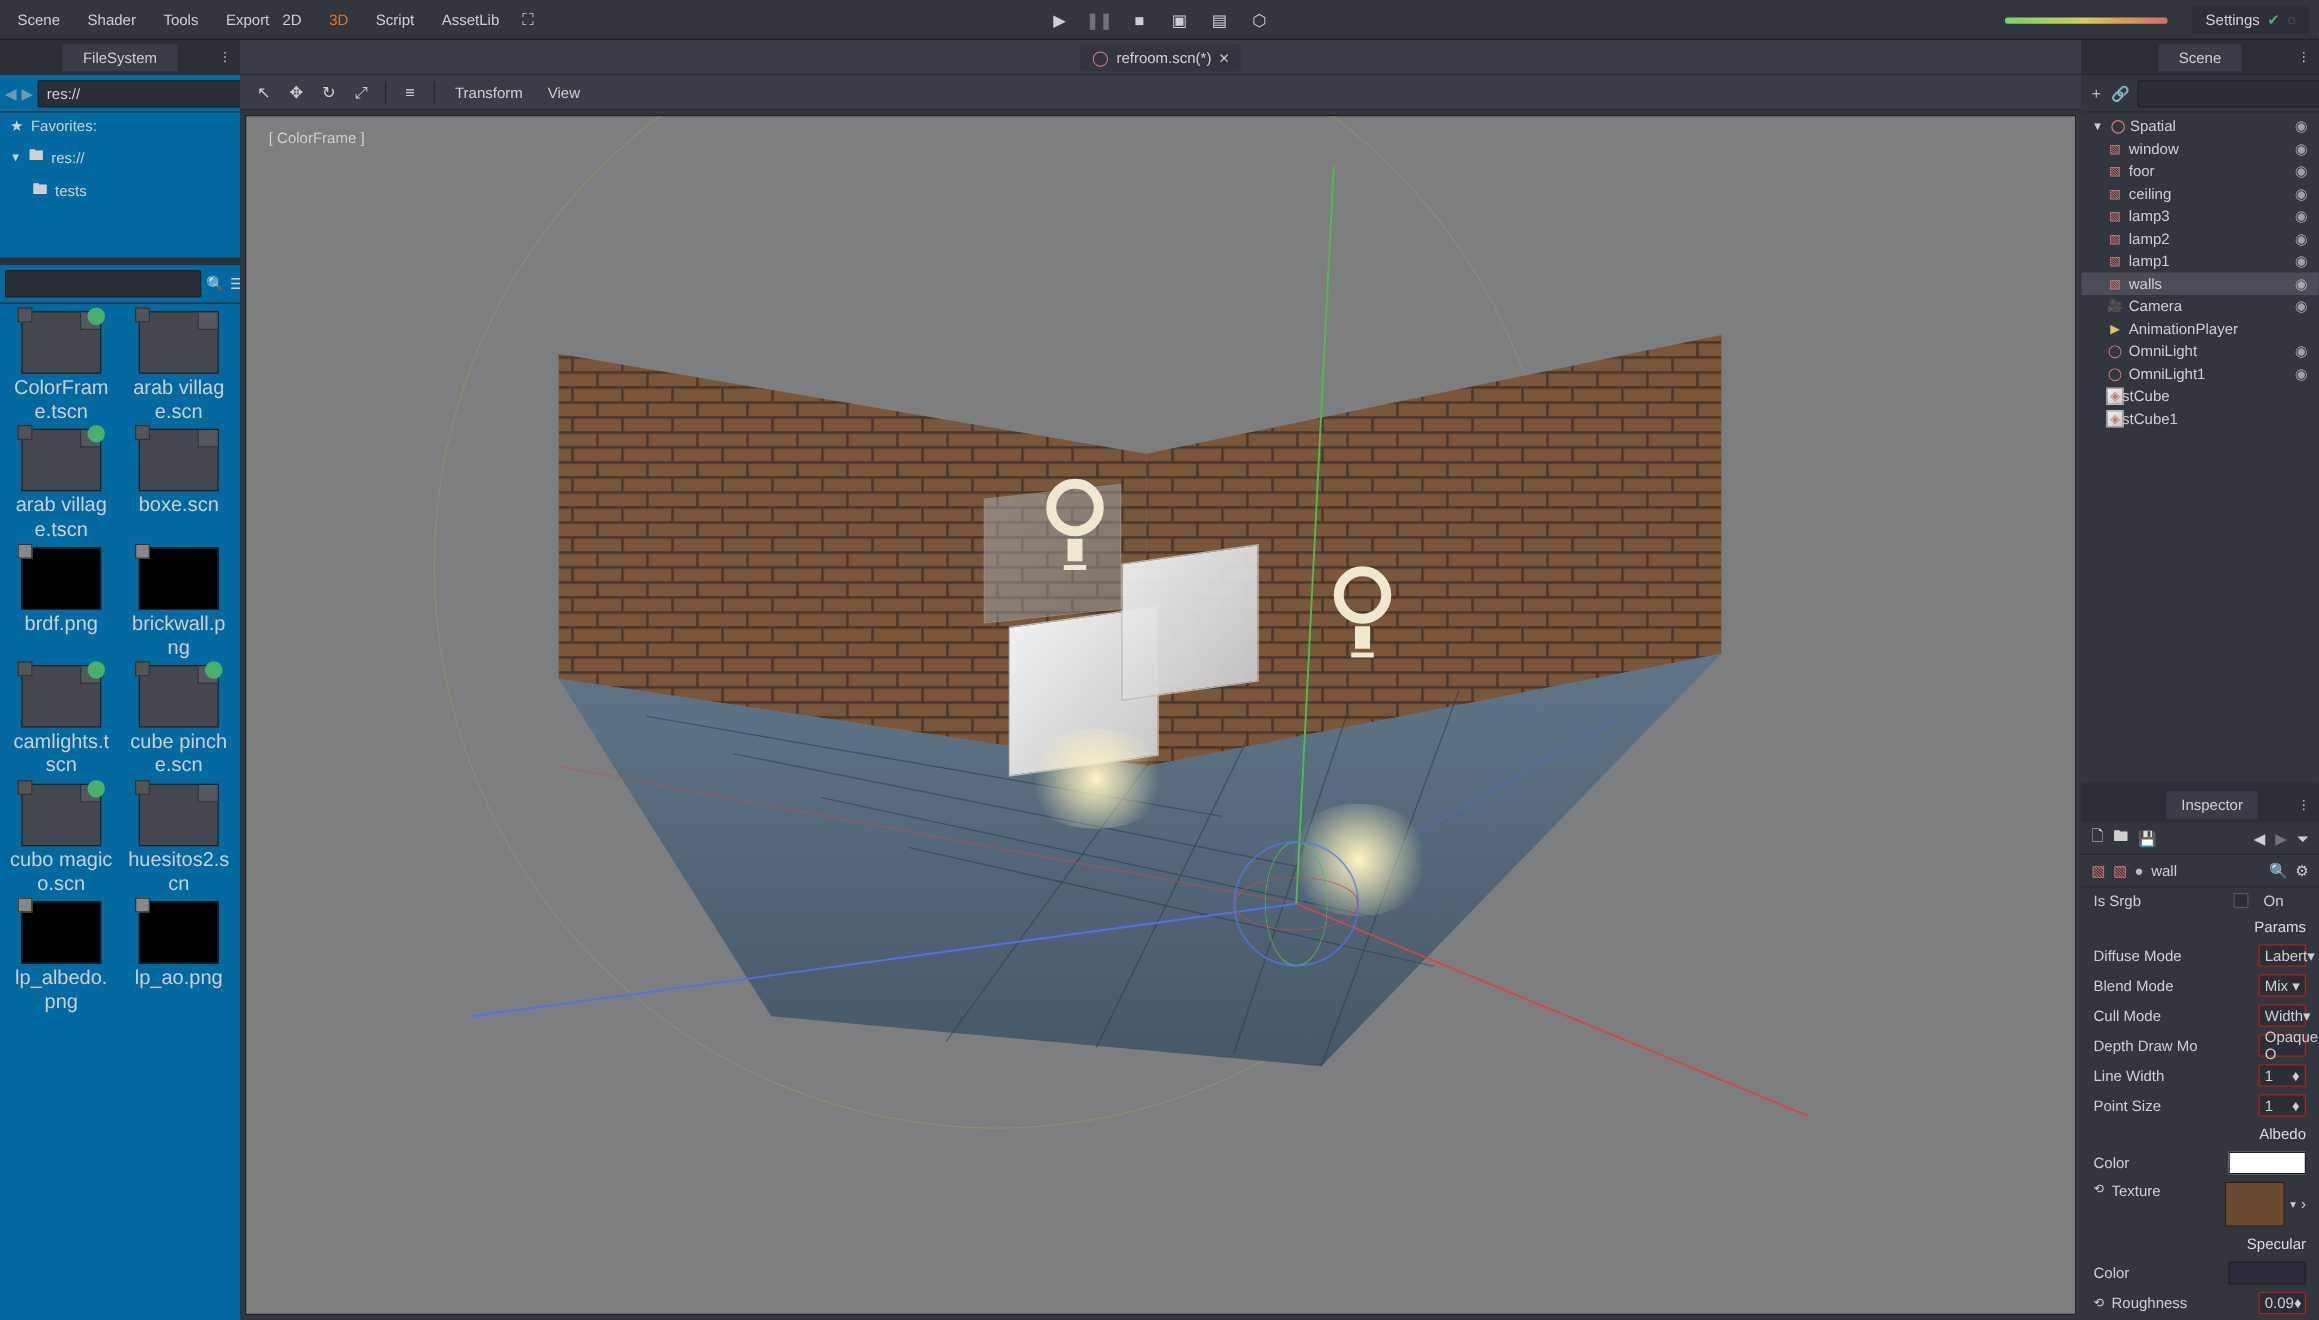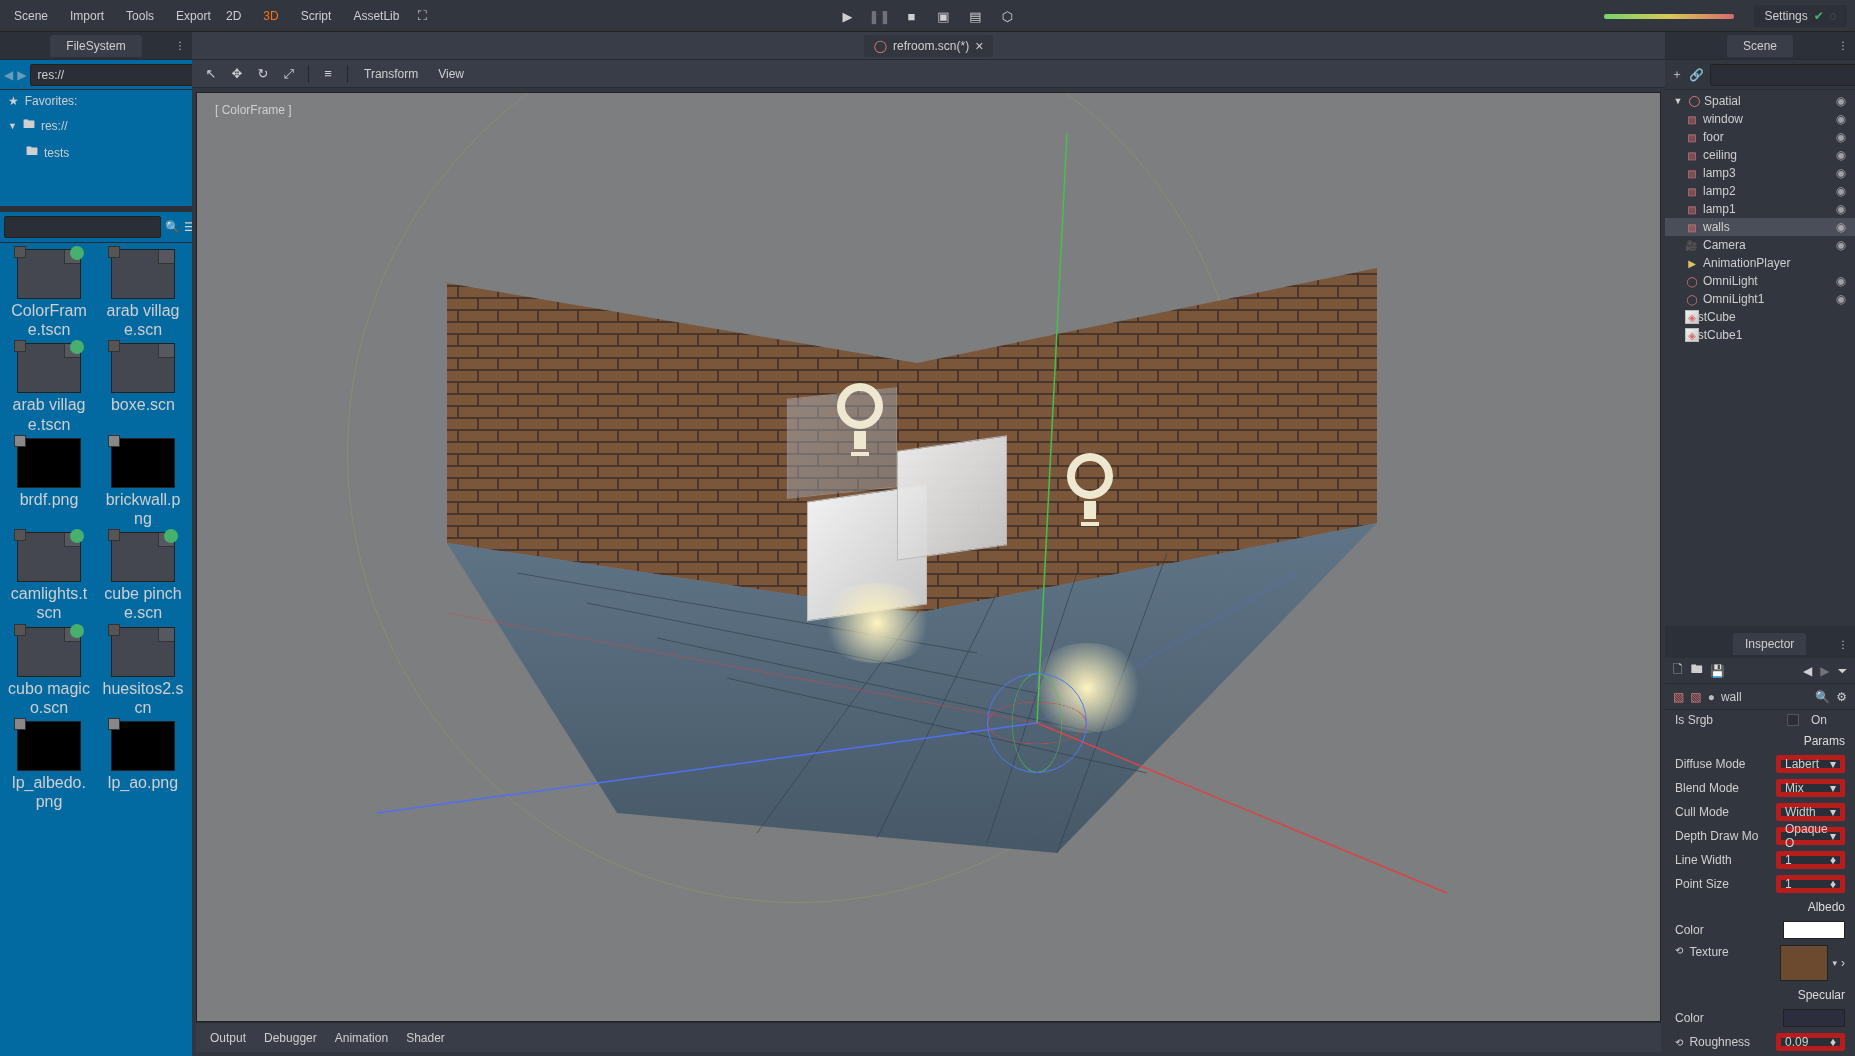--- a/index.html
+++ b/index.html
@@ -82,34 +82,34 @@
 .insp-panel{height:430px;display:flex;flex-direction:column;border-top:4px solid #2c3038;}
 .insp-tabs{height:28px;background:#2c3038;display:flex;align-items:center;padding-left:30px;gap:4px;position:relative;}
 .insp-tab{padding:4px 12px;border-radius:3px 3px 0 0;margin-left:38px;}
 .insp-tab.active{background:#383d47;}
 .insp-toolbar{height:26px;display:flex;align-items:center;gap:8px;padding:0 8px;border-bottom:1px solid #262a32;}
 .insp-toolbar .spacer{flex:1;}
 .insp-obj-row{height:26px;display:flex;align-items:center;gap:6px;padding:0 8px;border-bottom:1px solid #262a32;}
 .insp-body{flex:1;overflow:auto;padding:0 4px;}
 .prop-row{display:flex;align-items:center;padding:3px 6px;gap:6px;}
 .prop-row .pl{flex:1;font-size:12px;}
-.prop-row .pv{width:69px;background:#2a2e36;border:5px solid #b91c1c;height:18px;padding:0 4px;font-size:11px;display:flex;align-items:center;justify-content:space-between;border-radius:2px;}
+.prop-row .pv{width:38px;background:#2a2e36;border:1px solid #b91c1c;height:18px;padding:0 4px;font-size:11px;display:flex;align-items:center;justify-content:space-between;border-radius:2px;}
 .prop-row .color-swatch{width:62px;height:18px;border:1px solid #222;}
 .sec-hdr{padding:4px 6px;font-size:12px;color:#ddd;text-align:right;}
 .tex-thumb{width:48px;height:36px;background:#6b4a2f;border:1px solid #222;}
 .revert{color:#cfcfcf;font-size:10px;}
 svg{display:block;}
 </style>
 </head>
 <body>
 
 <div class="topbar">
  <div class="menus">
   <div class="menu-item">Scene</div>
-  <div class="menu-item">Import</div>
+  <div class="menu-item">Shader</div>
   <div class="menu-item">Tools</div>
   <div class="menu-item">Export</div>
  </div>
  <div class="center-mode">
   <div class="mode-btn">2D</div>
   <div class="mode-btn active">3D</div>
   <div class="mode-btn">Script</div>
   <div class="mode-btn">AssetLib</div>
   <div class="tb-icon">⛶</div>
  </div>
@@ -333,26 +333,20 @@
      </div>
 
      <div class="glow" style="left:620px;top:490px;width:120px;height:80px;"></div>
      <div class="glow" style="left:830px;top:550px;width:120px;height:90px;"></div>
 
      <div class="gizmo3" style="left:790px;top:580px;">
        <div class="circ" style="border-color:#d84545;transform:rotateX(65deg)"></div>
        <div class="circ" style="border-color:#4bbf4b;transform:rotateY(60deg)"></div>
        <div class="circ" style="border-color:#5078f0;"></div>
      </div>
-   </div>
-   <div class="bottom-dock">
-     <div class="bottom-tab">Output</div>
-     <div class="bottom-tab">Debugger</div>
-     <div class="bottom-tab">Animation</div>
-     <div class="bottom-tab">Shader</div>
    </div>
   </div>
  </div>
 
  <div class="right-col">
   <div class="dock-tab-row">
     <div class="dock-tab">Scene</div>
     <div class="dots">⋮</div>
   </div>
   <div class="scene-tool-row">

